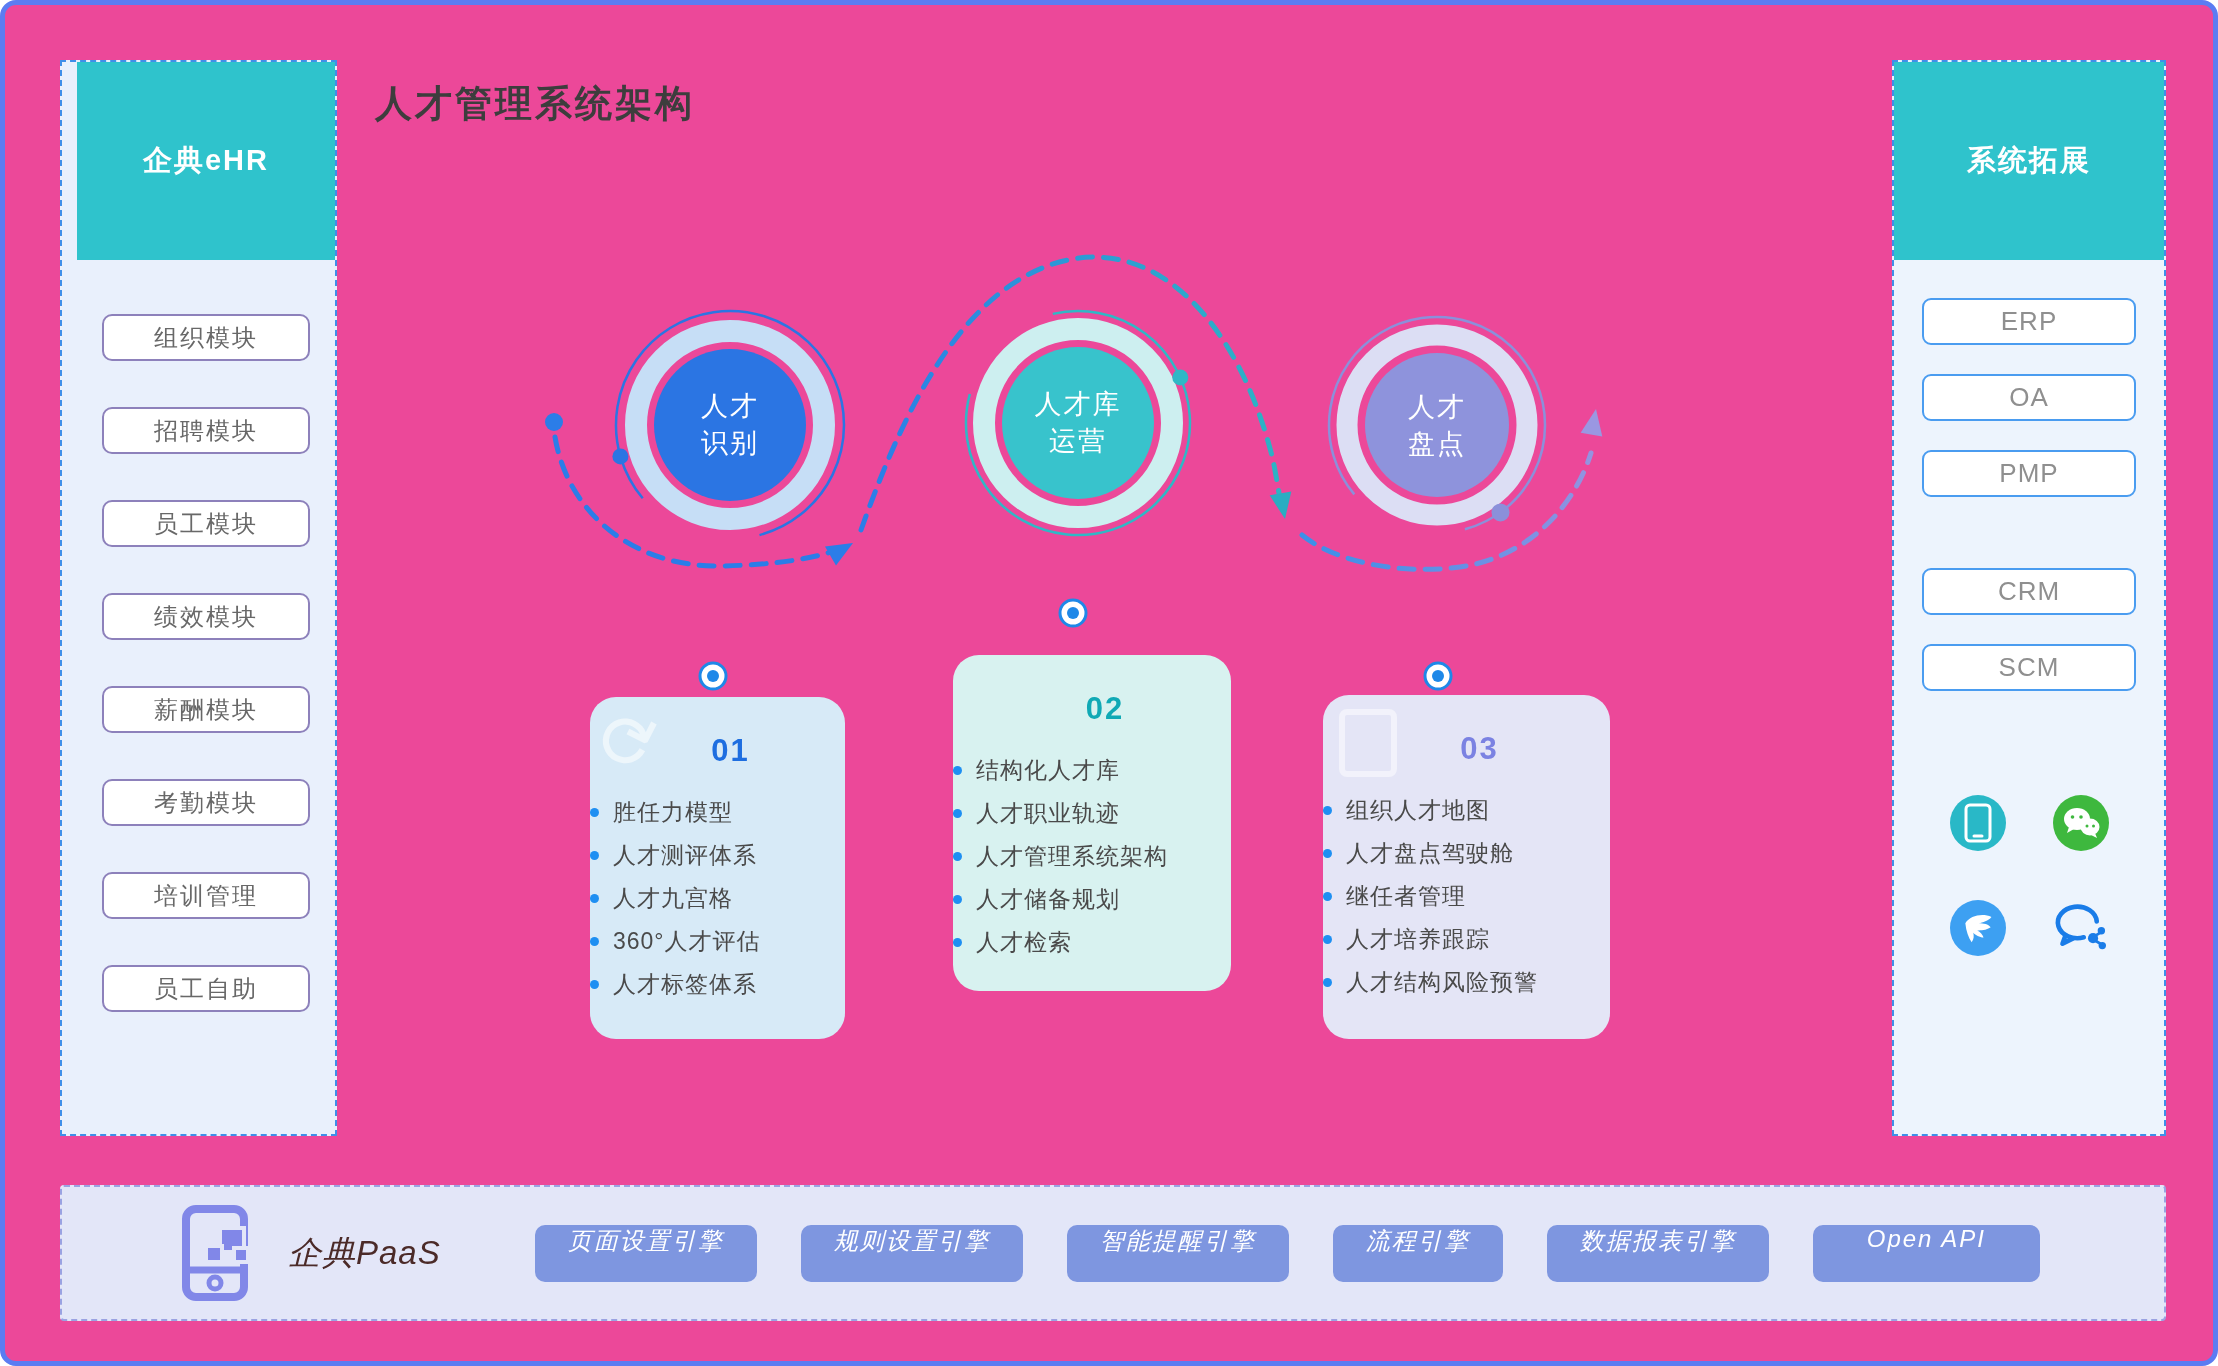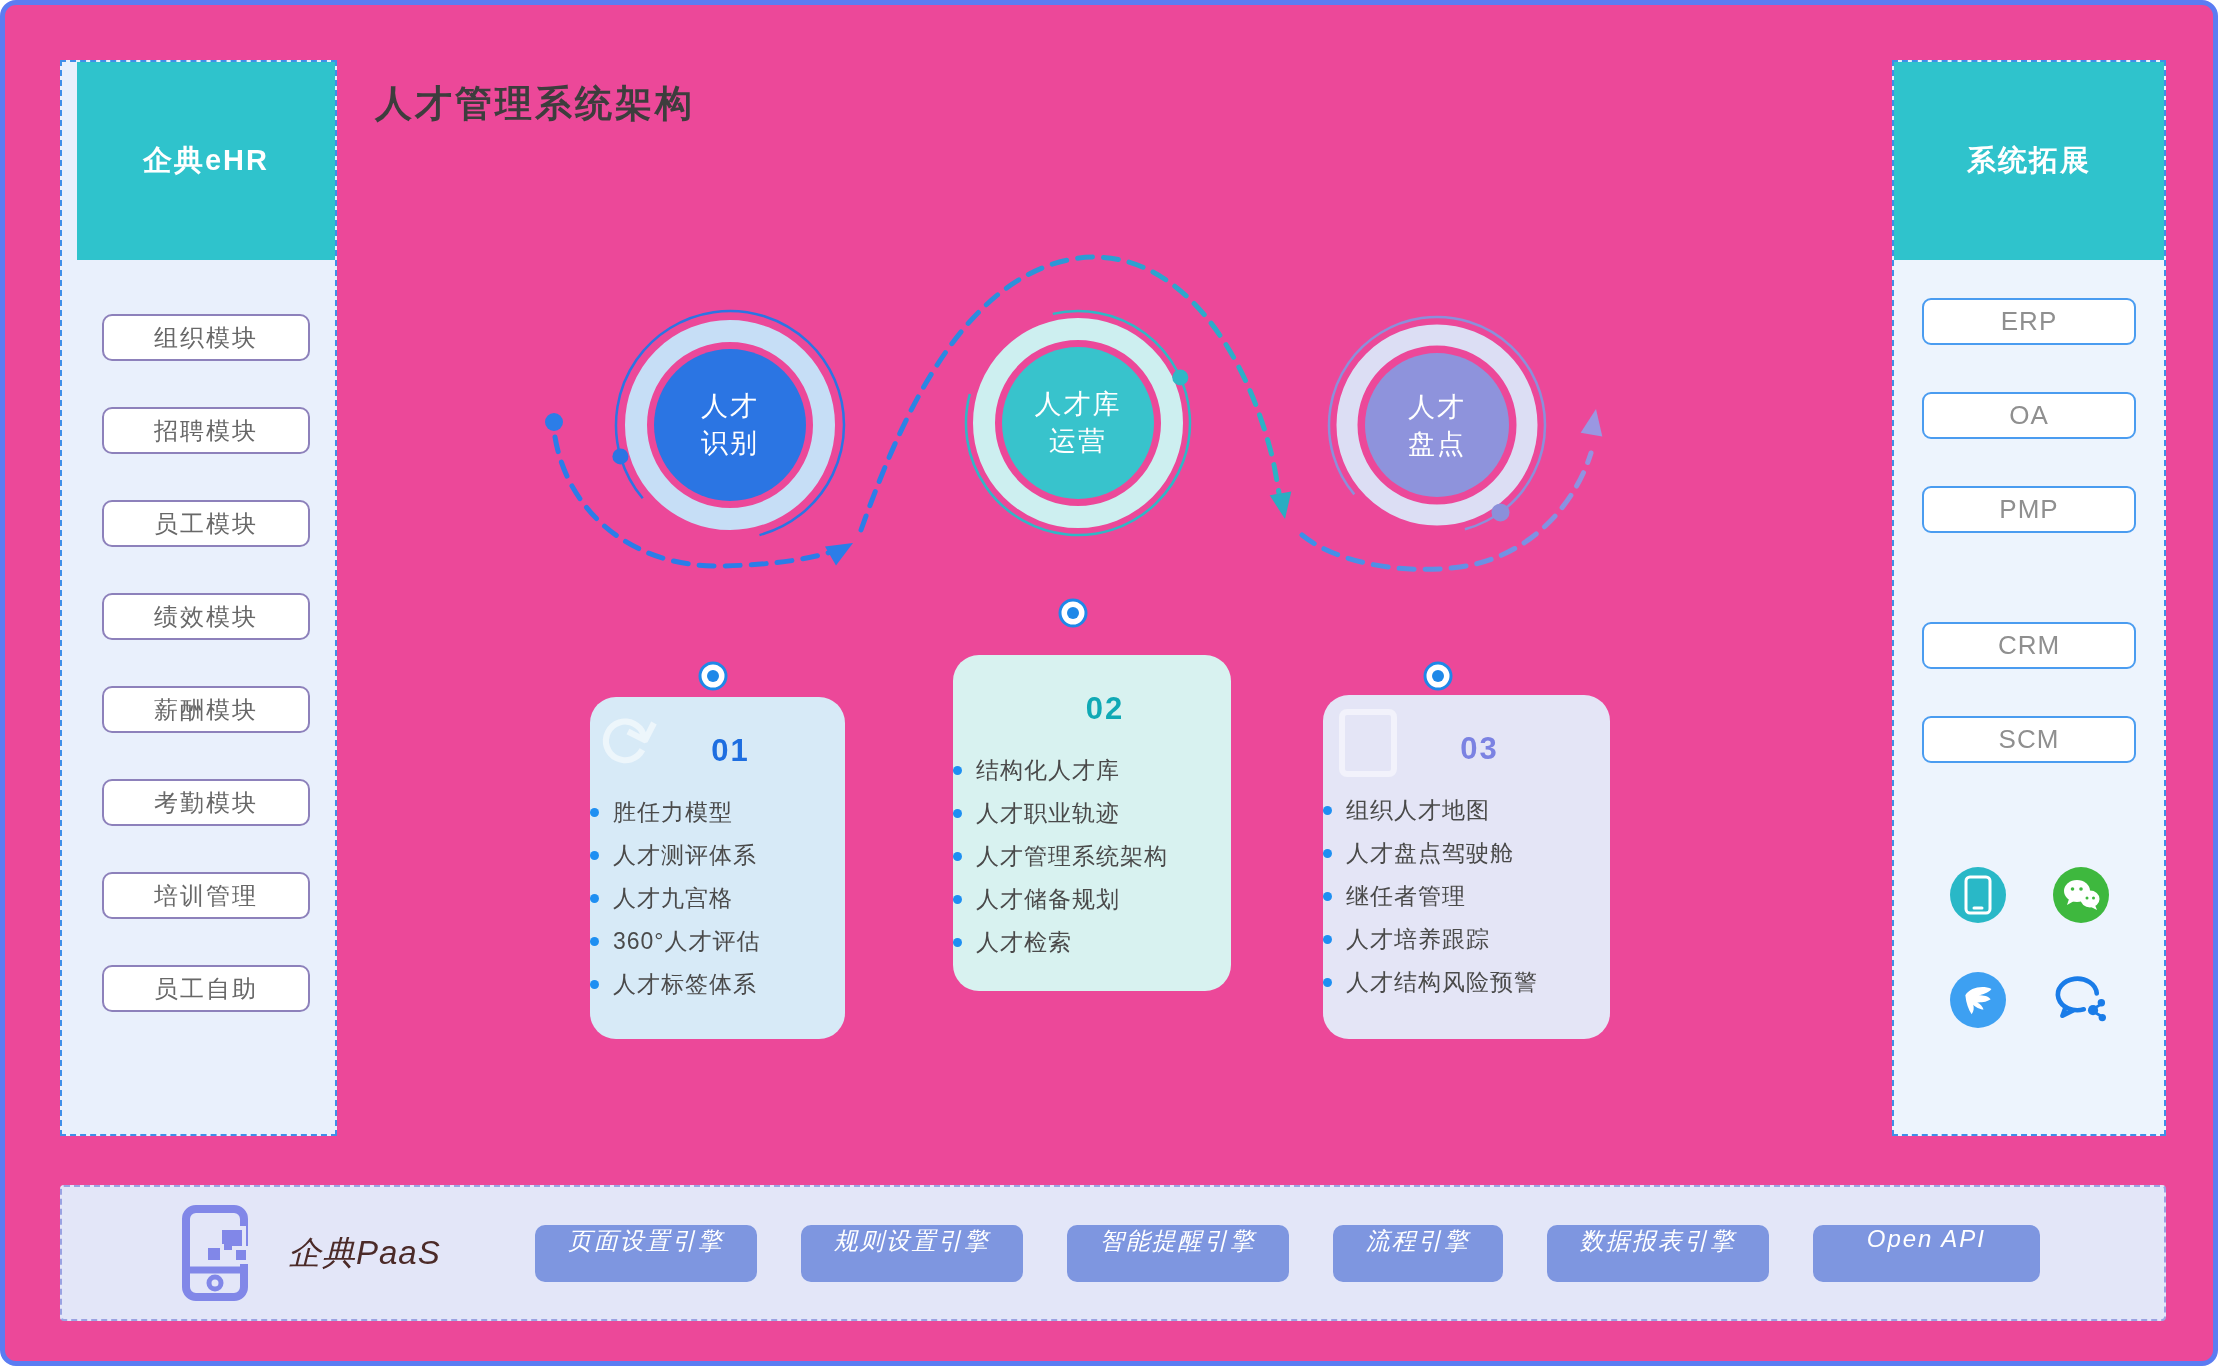--- a/index.html
+++ b/index.html
@@ -12,21 +12,21 @@
          border:2px dashed #3f8fe9;display:flex;flex-direction:column;align-items:center;}
   .panel-left{left:55px;width:277px;background:#e9f0fc;padding-left:15px;}
   .panel-right{left:1887px;width:274px;background:#edf4fd;}
   .panel-header{width:100%;height:198px;background:#2fc3cc;color:#fff;flex:none;
                 display:flex;align-items:center;justify-content:center;
                 font-size:29px;font-weight:bold;letter-spacing:2px;}
   .ls-items{display:flex;flex-direction:column;gap:46px;padding-top:54px;align-items:center;}
   .ls-item{width:208px;height:47px;background:#fff;border:2px solid #8d81bb;border-radius:10px;
            display:flex;align-items:center;justify-content:center;
            font-size:24px;color:#686868;letter-spacing:2px;box-sizing:border-box;}
-  .rs-items{display:flex;flex-direction:column;gap:47px;padding-top:38px;align-items:center;}
+  .rs-items{display:flex;flex-direction:column;gap:29px;padding-top:38px;align-items:center;}
   .rs-items > div:nth-of-type(4){margin-top:42px;}
   .rs-item{width:214px;height:47px;background:#fff;border:2px solid #4a9cf0;border-radius:9px;
            display:flex;align-items:center;justify-content:center;
            font-size:26px;color:#8f8f8f;letter-spacing:1px;box-sizing:border-box;}
   .rs-icons{margin-top:104px;display:grid;grid-template-columns:repeat(2,56px);gap:49px 47px;justify-content:center;}
   .app-icon{width:56px;height:56px;border-radius:50%;display:flex;align-items:center;justify-content:center;}
   .app-icon.teal{background:#29b8c7;}
   .app-icon.green{background:#3eb83e;}
   .app-icon.blue{background:#3da0f2;}
   .app-icon.plain{background:transparent;}

